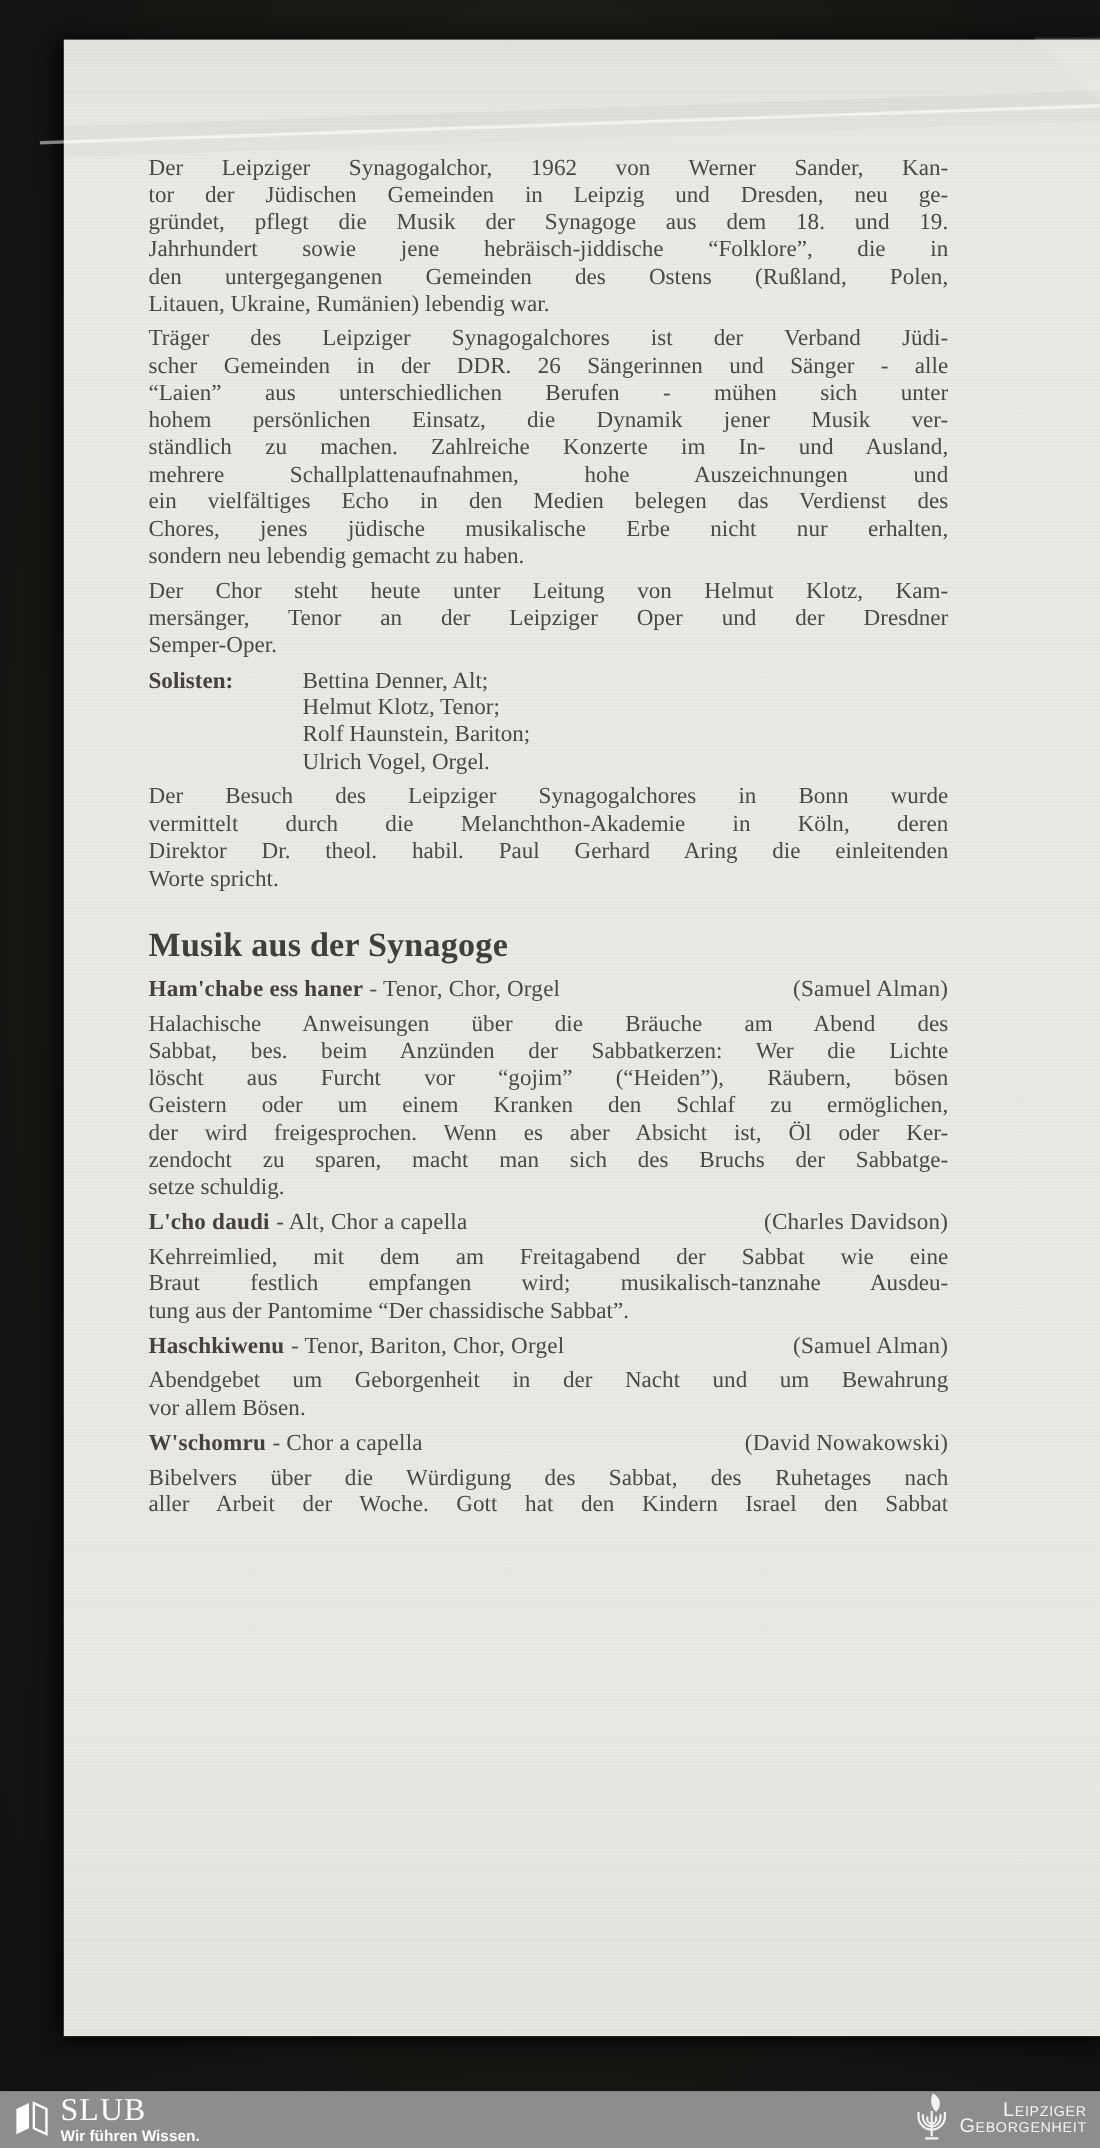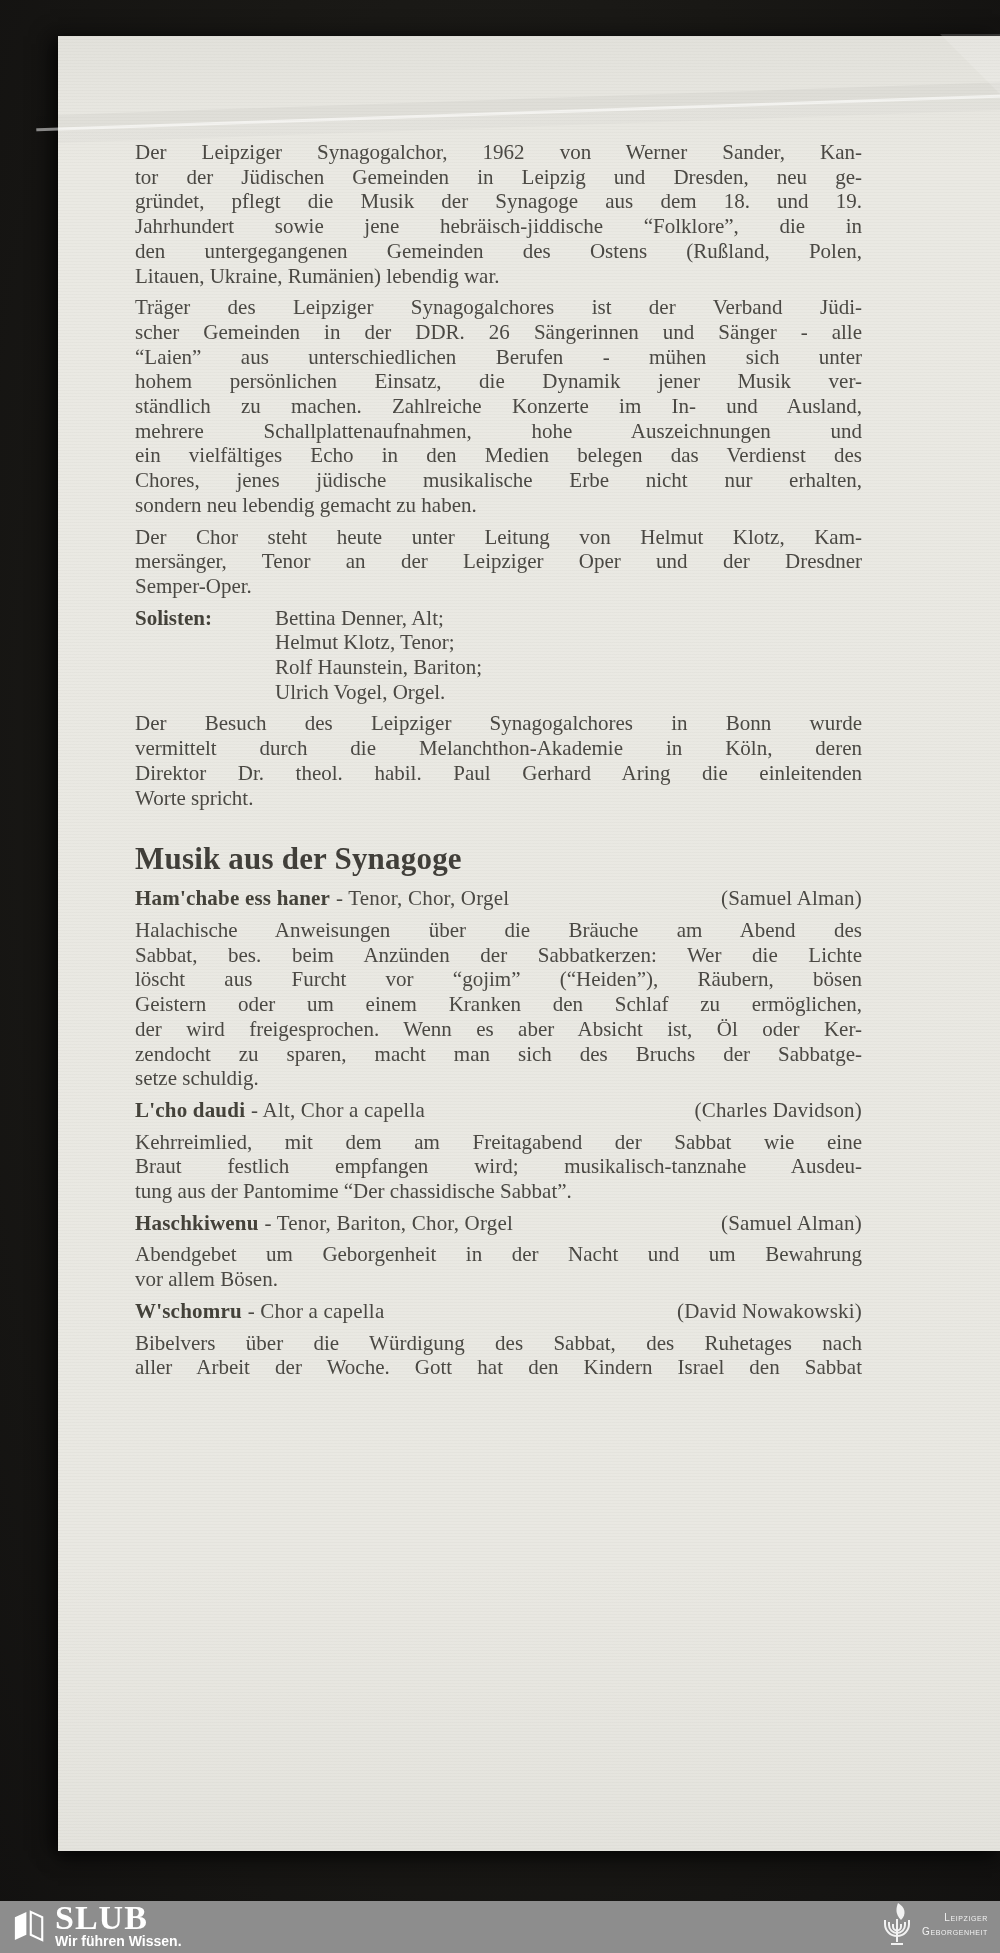--- a/index.html
+++ b/index.html
@@ -47,28 +47,28 @@
   }
   .piece-row { display: flex; justify-content: space-between; margin-bottom: 7px; letter-spacing: 0.2px; }
   .piece-title { font-weight: 700; color: #434139; }
   .piece-scoring { margin-left: 0.28em; }
   .piece-composer { white-space: nowrap; }
   
   .footer { position: absolute; left: 0; bottom: 0; width: 1000px; height: 52px; background: #8d8d8d; }
   .slub { position: absolute; left: 14px; top: 3px; display: flex; align-items: flex-start; color: #fff; }
   .book { width: 30px; height: 36px; margin-top: 4px; margin-right: 11px; }
   .slub-word {
-    font-family: "Liberation Serif", serif; font-weight: 700; font-size: 34px; line-height: 28px; letter-spacing: 1px;
+    font-family: "Liberation Serif", serif; font-weight: 400; font-size: 29px; line-height: 28px; letter-spacing: 1px;
   }
   .slub-tag { font-family: "Liberation Sans", sans-serif; font-weight: 700; font-size: 14px; margin-top: 1px; text-align: right; }
   .choir { position: absolute; right: 12px; top: 1px; display: flex; align-items: center; color: #f2f2f2; }
   .menorah { width: 36px; height: 46px; margin-right: 4px; }
   .choir-text {
     font-family: "Liberation Sans", sans-serif; font-variant: small-caps;
-    font-size: 10px; line-height: 14px; letter-spacing: 0.6px; text-align: right;
+    font-size: 18px; line-height: 14px; letter-spacing: 0.6px; text-align: right;
   }
 </style>
 </head>
 <body>
 
 <div class="stage">
 
   <div class="paper">
     <div class="crease-top"></div>
     <div class="corner-fold"></div>

